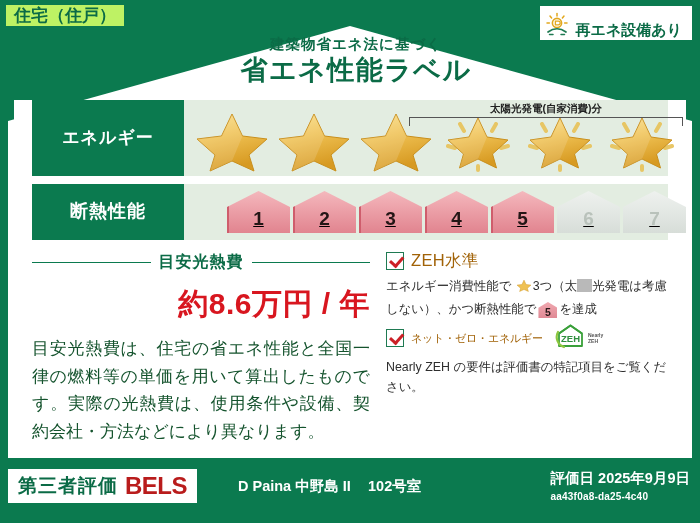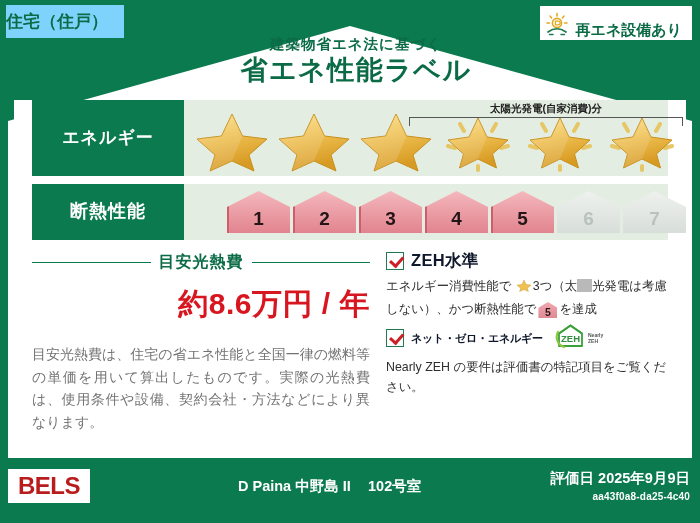--- a/index.html
+++ b/index.html
@@ -13,23 +13,23 @@
   .label-root {
     position: relative;
     width: 700px; height: 523px;
     background: #0b7a4f;
   }
 
   
   .cat-tag {
     position: absolute;
     left: 6px; top: 5px;
-    width: 118px; height: 33px;
-    background: #7dd3fc;
-    display: flex; align-items: center; justify-content: flex-start;
+    width: 118px; height: 21px;
+    background: #bef264;
+    display: flex; align-items: center; justify-content: center;
     font-size: 17px; font-weight: bold; color: #0b6b46;
     letter-spacing: 0px;
     z-index: 6;
   }
 
   
   .re-badge {
     position: absolute;
     right: 8px; top: 6px;
     height: 34px;
@@ -104,20 +104,21 @@
     letter-spacing: 1px;
     line-height: 1.28;
   }
   .metric-label.one-line { font-size: 18px; }
 
   .metric-body {
     flex: 1 1 auto;
     position: relative;
     display: flex;
     align-items: center;
+    text-decoration: underline;
   }
 
   
   .stars {
     display: flex;
     align-items: center;
     gap: 2px;
     padding-left: 8px;
     margin-top: 6px;
   }
@@ -189,24 +190,24 @@
 
   .cost-value {
     text-align: right;
     font-size: 30px; font-weight: bold;
     color: #d8161f;
     letter-spacing: 0.5px;
     margin-top: 11px;
   }
 
   .cost-note {
-    margin-top: 18px;
-    font-size: 14px;
+    margin-top: 10px;
+    font-size: 17px;
     line-height: 1.62;
-    color: #737373;
+    color: #14532d;
     text-align: justify;
   }
 
   
   .check-item { margin-bottom: 4px; }
   .check-head { display: flex; align-items: center; gap: 7px; }
   .check-box {
     width: 18px; height: 18px; flex: 0 0 18px;
     border: 1.6px solid #1f7a52;
     background: #fff;
@@ -215,21 +216,21 @@
   .check-box::after {
     content: "";
     position: absolute;
     left: 3px; top: 3px;
     width: 10px; height: 5.5px;
     border-left: 3px solid #cc2026;
     border-bottom: 3px solid #cc2026;
     transform: rotate(-48deg);
   }
   .check-title {
-    font-size: 16.5px; font-weight: bold; color: #0f172a;
+    font-size: 16.5px; font-weight: normal; color: #a16207;
     letter-spacing: 0.3px;
   }
   .check-title.small { font-size: 11px; letter-spacing: -0.2px; }
   .check-desc {
     font-size: 12.4px; line-height: 1.62; color: #2e2e2e;
     margin-top: 4px;
   }
 
   .inline-star { display: inline-block; vertical-align: -3px; margin: 0 1px; }
   .inline-house {
@@ -282,21 +283,21 @@
     font-size: 14.5px; font-weight: bold; color: #ffffff;
   }
   .room-no {
     position: absolute;
     left: 368px; top: 16px;
     font-size: 14.5px; font-weight: bold; color: #ffffff;
   }
   .eval-block {
     position: absolute;
     right: 10px; top: 8px;
-    text-align: right;
+    text-align: left;
   }
   .eval-date { font-size: 14.5px; font-weight: bold; color: #ffffff; }
   .eval-id { font-size: 10px; font-weight: bold; color: #ffffff; margin-top: 3px; letter-spacing: 0.2px; }
 </style>
 </head>
 <body>
 
 <div class="label-root">
 
   <div class="house-body"></div>
@@ -500,20 +501,21 @@
           </div>
           <div class="check-desc">Nearly ZEH の要件は評価書の特記項目をご覧ください。</div>
         </div>
 
       </div>
     </div>
   </div>
 
   <div class="footer">
     <div class="bels-plate">
+      <span class="jp">第三者評価</span>
       <span class="en">BELS</span>
     </div>
     <div class="bldg-name">D Paina 中野島 II</div>
     <div class="room-no">102号室</div>
     <div class="eval-block">
       <div class="eval-date">評価日 2025年9月9日</div>
       <div class="eval-id">aa43f0a8-da25-4c40</div>
     </div>
   </div>
 

